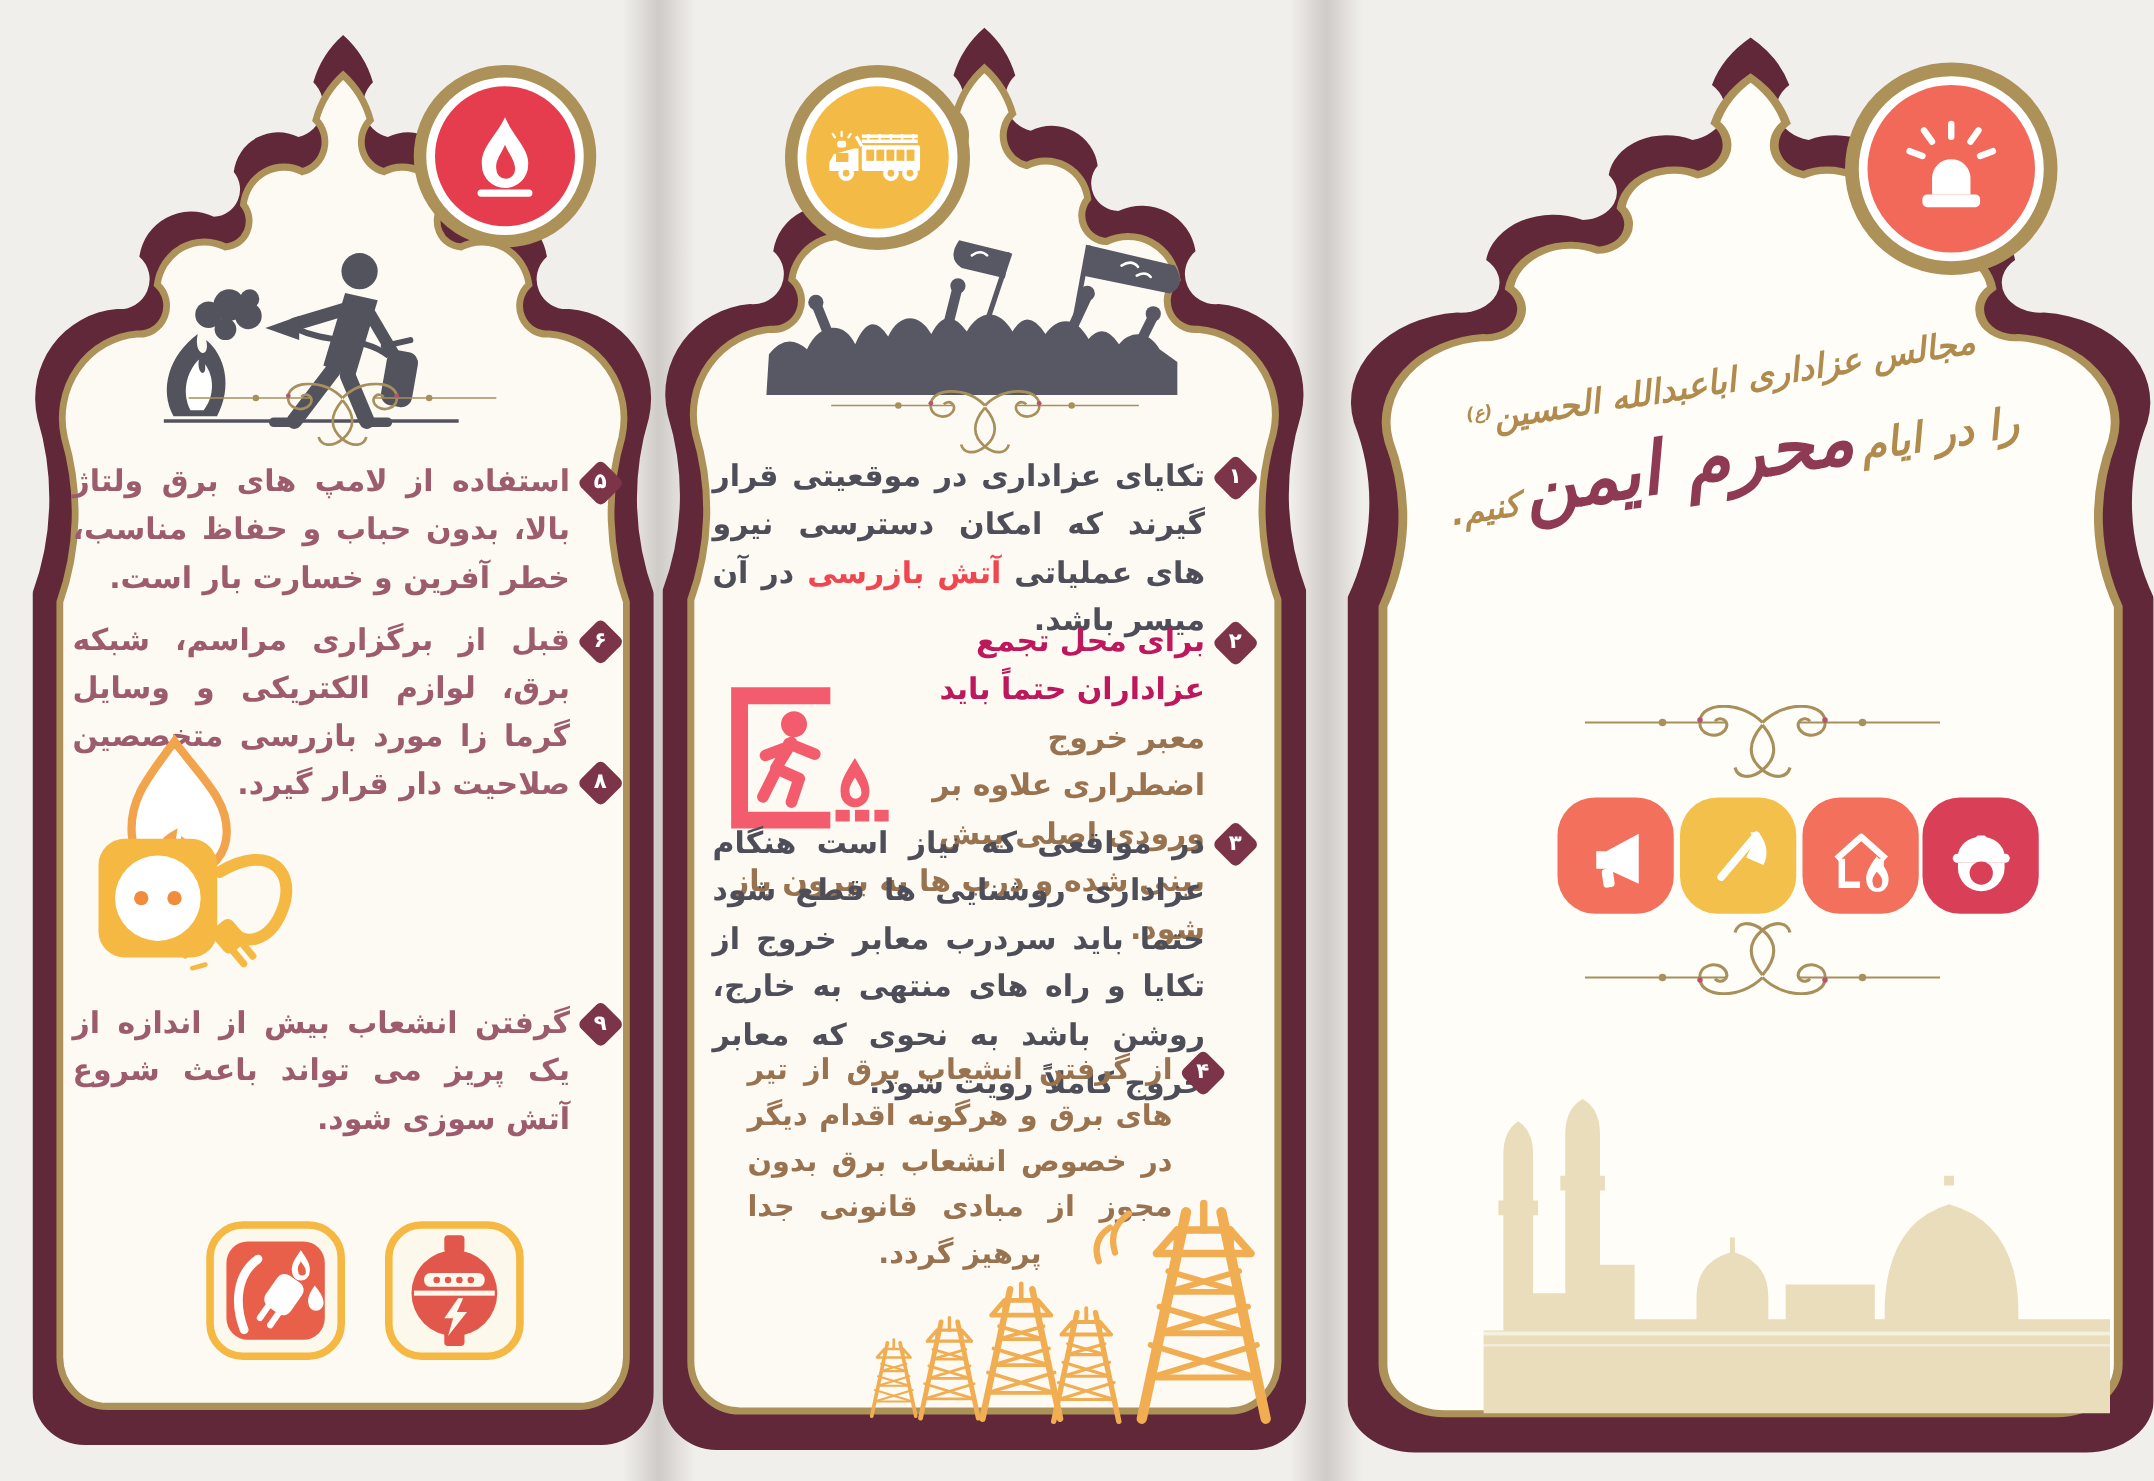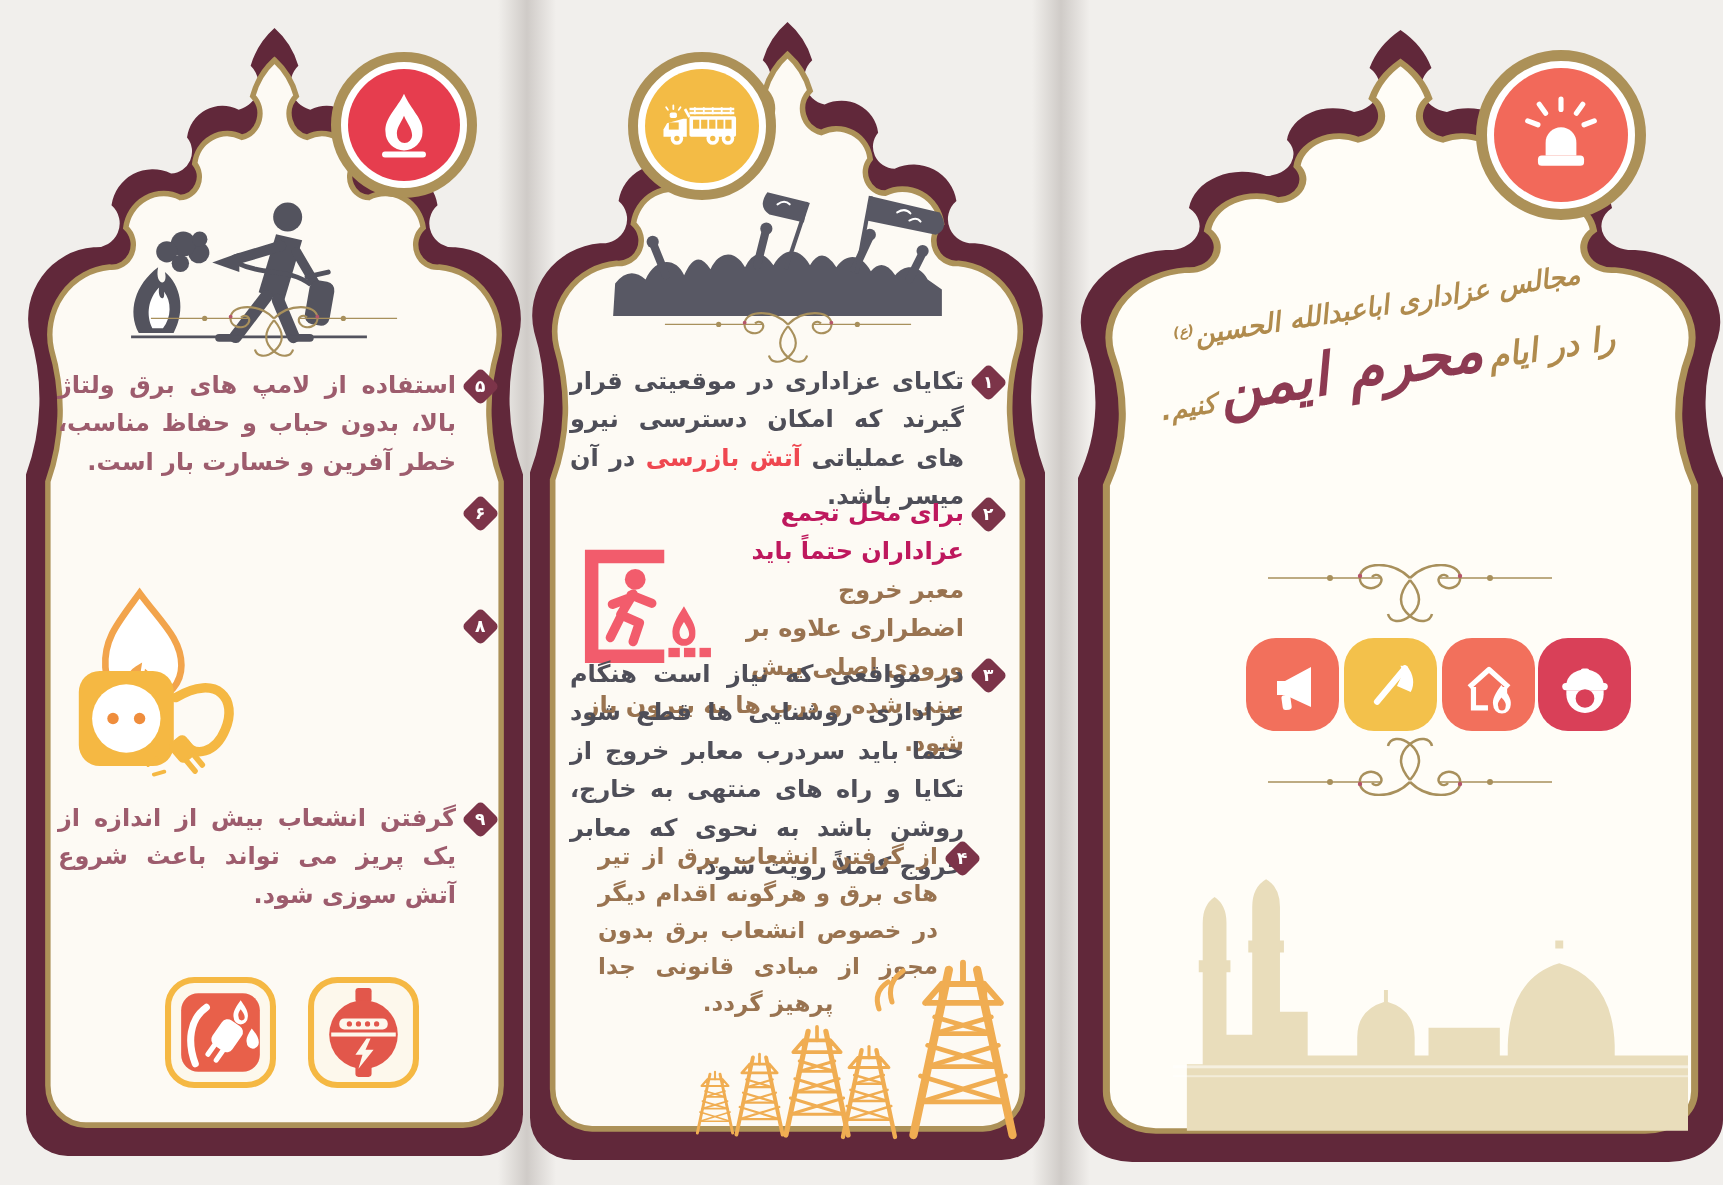--- a/index.html
+++ b/index.html
@@ -111,20 +111,21 @@
     <span class="marker">
         <b>۵</b>
       </span>
     <span>استفاده از لامپ های برق ولتاژ بالا، بدون حباب و حفاظ مناسب، خطر آفرین و خسارت بار است.</span>
   </p>
 
   <p class="item" style="top:487px;left:32px;width:436px">
     <span class="marker">
         <b>۶</b>
       </span>
+    <span>قبل از برگزاری مراسم، شبکه برق، لوازم الکتریکی و وسایل گرما زا مورد بازرسی متخصصین صلاحیت دار قرار گیرد.</span>
   </p>
 
   <svg class="illus" style="left:30px;top:578px" width="190" height="212" viewBox="0 0 200 220">
     <path fill="#fff" stroke="#f2a44c" stroke-width="7" d="M88 8 C66 38 50 56 52 86 C53 106 66 118 84 122 C72 108 76 94 86 88 C84 100 94 104 96 94 C106 102 106 116 98 122 C120 118 132 102 132 84 C132 56 110 38 88 8 Z"></path>
     <rect x="24" y="90" width="100" height="100" rx="22" fill="#f5b843"></rect>
     <circle cx="74" cy="140" r="36" fill="#fff"></circle>
     <circle cx="60" cy="140" r="6" fill="#ef8d3c"></circle>
       <circle cx="88" cy="140" r="6" fill="#ef8d3c"></circle>
     <path d="M126 118 C170 92 192 120 178 152 C168 176 146 182 136 166" stroke="#f5b843" stroke-width="10" fill="none" stroke-linecap="round"></path>
     <g transform="rotate(-40 132 172)">

